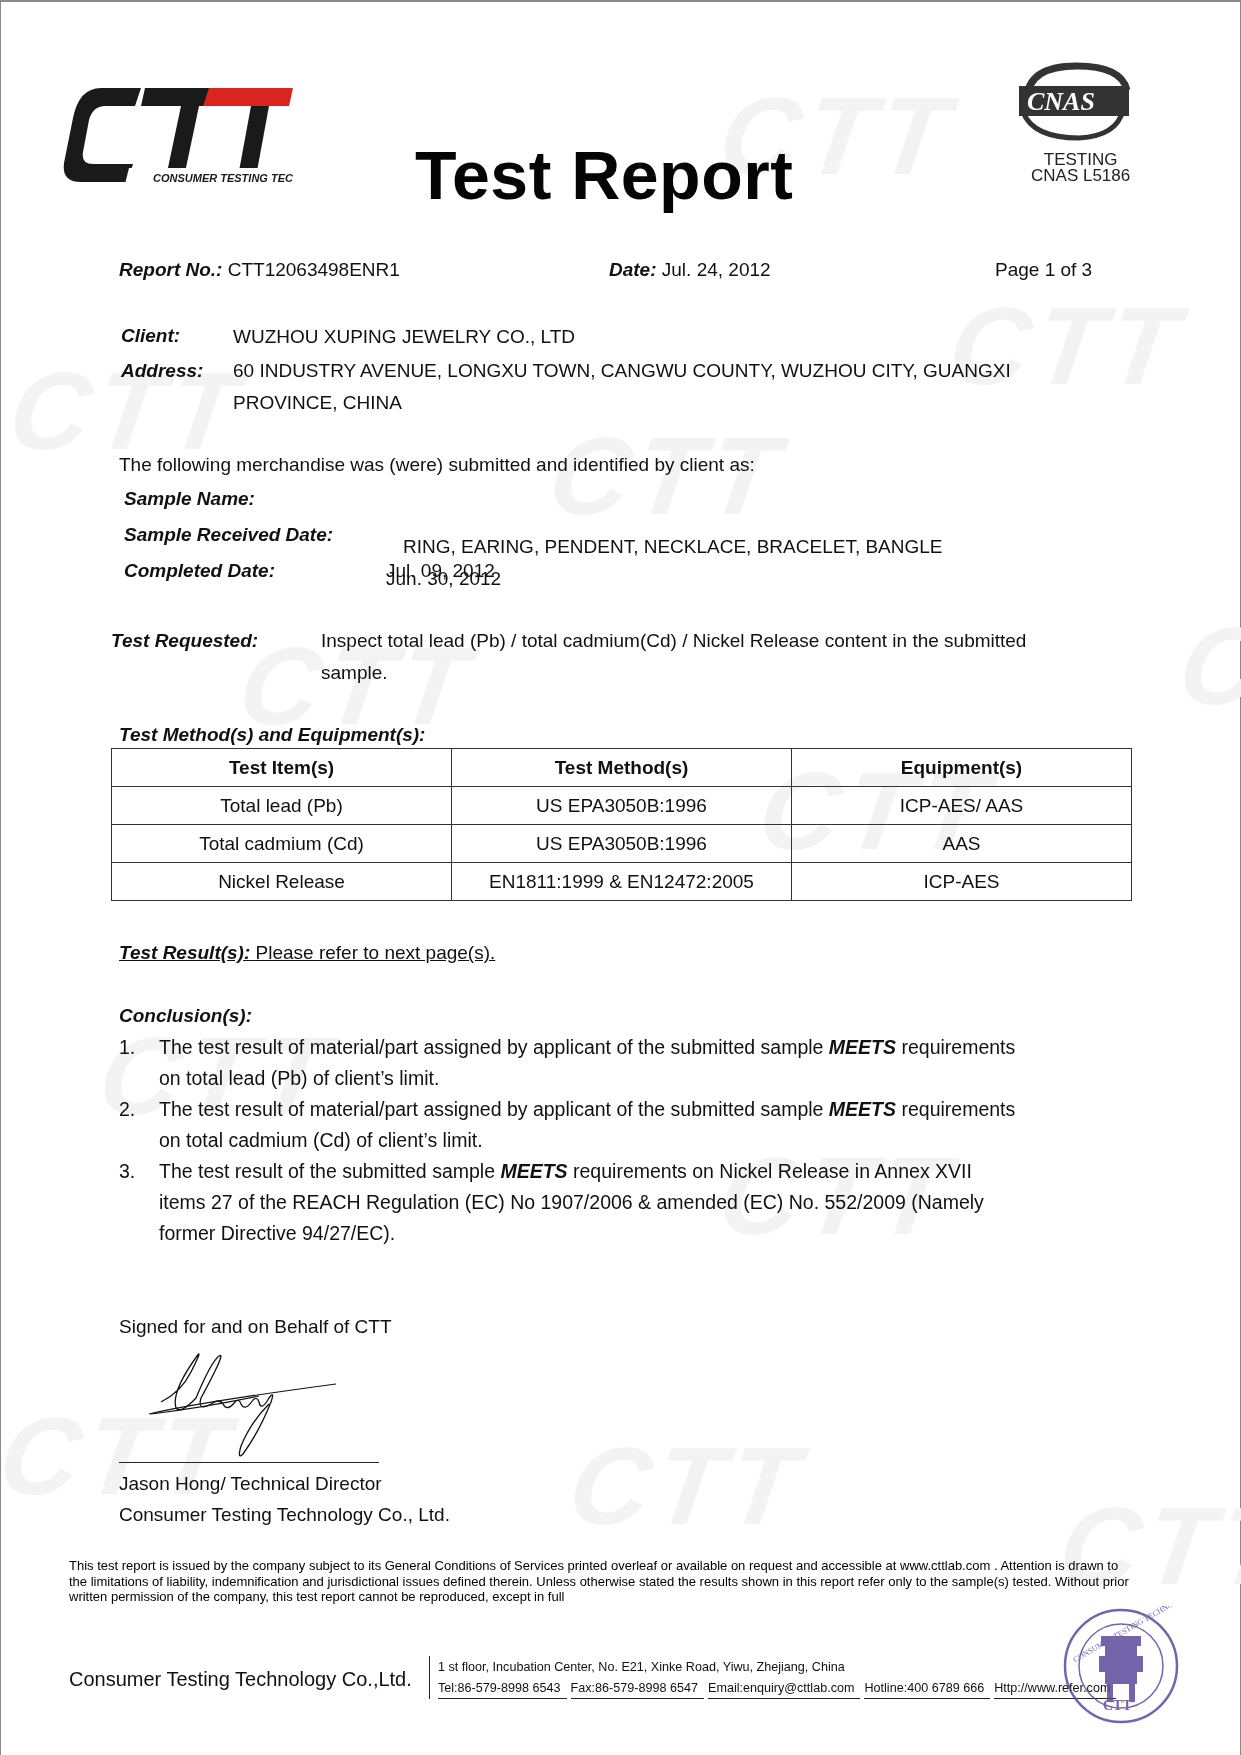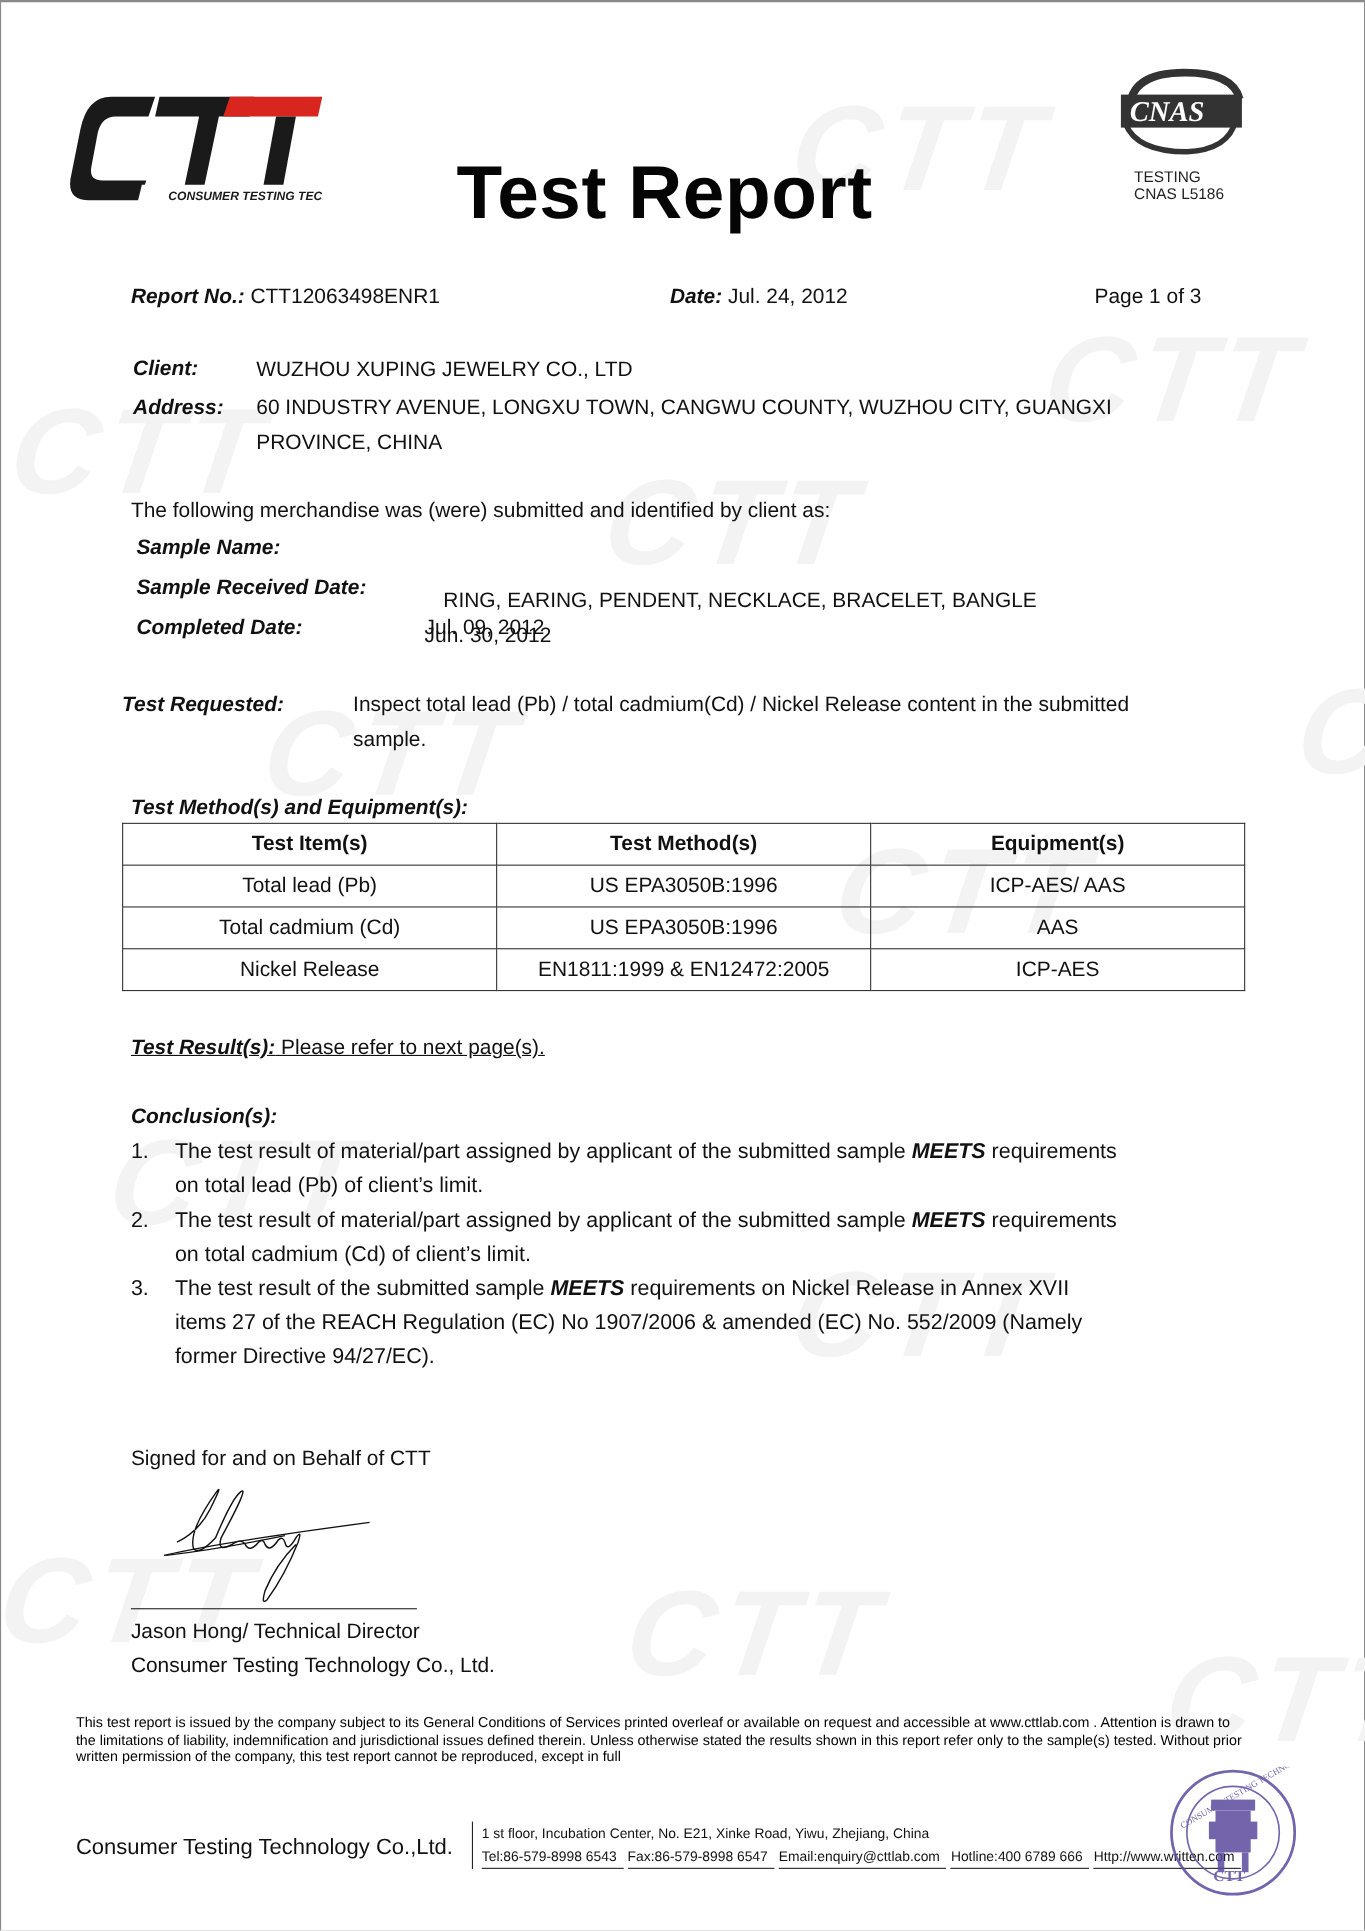--- a/index.html
+++ b/index.html
@@ -8,21 +8,21 @@
     .page { position: absolute; left: 0; top: 0; width: 1239px; height: 1753px;
             border: 1px solid #8a8a8a; border-top: 2px solid #8a8a8a; background: #fff; }
     .abs { position: absolute; }
     .wm { position: absolute; font-family: "Liberation Sans", sans-serif; font-weight: bold;
           font-style: italic; font-size: 110px; color: #f3f3f3; letter-spacing: 6px;
           transform: skewX(-8deg); pointer-events: none; }
     .logo-ctt { left: 62px; top: 82px; width: 230px; height: 115px; }
     .title { left: 414px; top: 134px; font-size: 68px; font-weight: bold; color: #050505; letter-spacing: 0.5px; }
     .seal-ilac { left: 885px; top: 55px; width: 120px; height: 120px; }
     .seal-cnas { left: 1012px; top: 58px; width: 120px; height: 82px; }
-    .cnas-caption { left: 1030px; top: 150px; font-size: 14px; color: #222; line-height: 16px; }
+    .cnas-caption { left: 1030px; top: 150px; font-size: 17px; color: #222; text-align: center; line-height: 16px; }
     .txt18 { font-size: 19px; line-height: 24px; }
     .b { font-weight: bold; font-style: italic; }
     table.methods { position: absolute; left: 110px; top: 746px; width: 1021px; border-collapse: collapse; font-size: 19px; }
     table.methods th, table.methods td { border: 1.5px solid #333; height: 37px; text-align: center; padding: 0; }
     table.methods th { font-weight: bold; }
     .col1 { width: 339px; } .col2 { width: 339px; } .col3 { width: 339px; }
     .ul { text-decoration: underline; }
     .concl-item { position: absolute; left: 118px; width: 960px; font-size: 19.5px; line-height: 31px; }
     .concl-item .num { position: absolute; left: 0; top: 0; }
     .concl-item .body { margin-left: 40px; }
@@ -192,21 +192,21 @@
 
   <div class="abs footer-company">Consumer Testing Technology Co.,Ltd.</div>
 
   <div class="abs footer-box">
     <div class="line1">1 st floor, Incubation Center, No. E21, Xinke Road, Yiwu, Zhejiang, China</div>
     <div class="line2">
       <span>Tel:86-579-8998 6543</span>
       <span>Fax:86-579-8998 6547</span>
       <span>Email:enquiry@cttlab.com</span>
       <span>Hotline:400 6789 666</span>
-      <span>Http://www.written.com</span>
+      <span>Http://www.refer.com</span>
     </div>
   </div>
 
   <div class="abs stamp">
     <svg width="120" height="120" viewBox="0 0 120 120" style="opacity:0.85">
       <circle cx="60" cy="60" r="56" fill="none" stroke="#5b4a9e" stroke-width="2.5"></circle>
       <circle cx="60" cy="60" r="42" fill="none" stroke="#5b4a9e" stroke-width="1.5"></circle>
       <rect x="40" y="30" width="40" height="10" fill="#5b4a9e"></rect>
       <rect x="44" y="40" width="32" height="38" fill="#5b4a9e"></rect>
       <rect x="38" y="50" width="8" height="16" fill="#5b4a9e"></rect>

